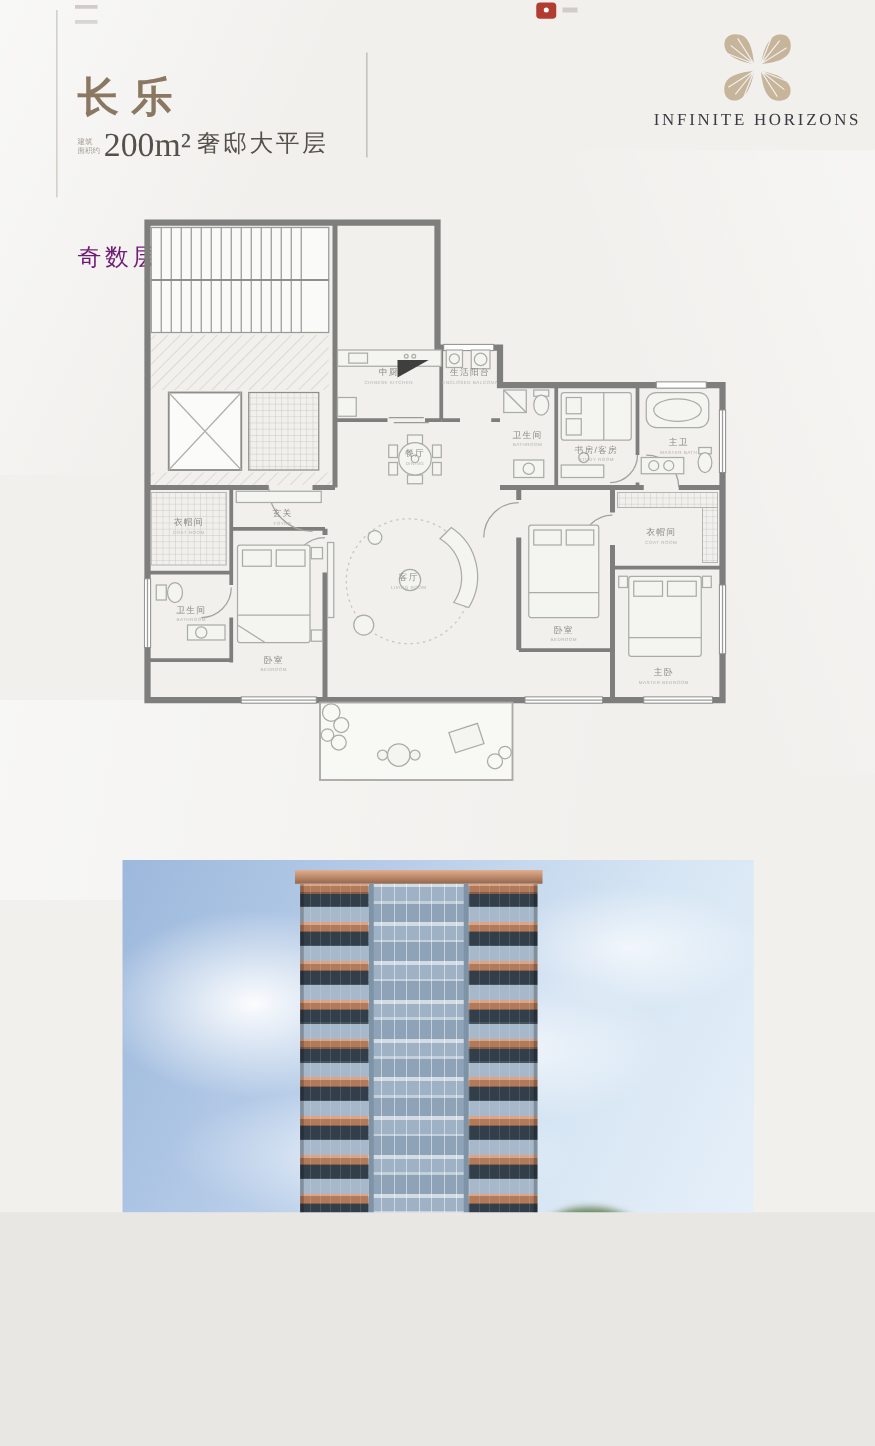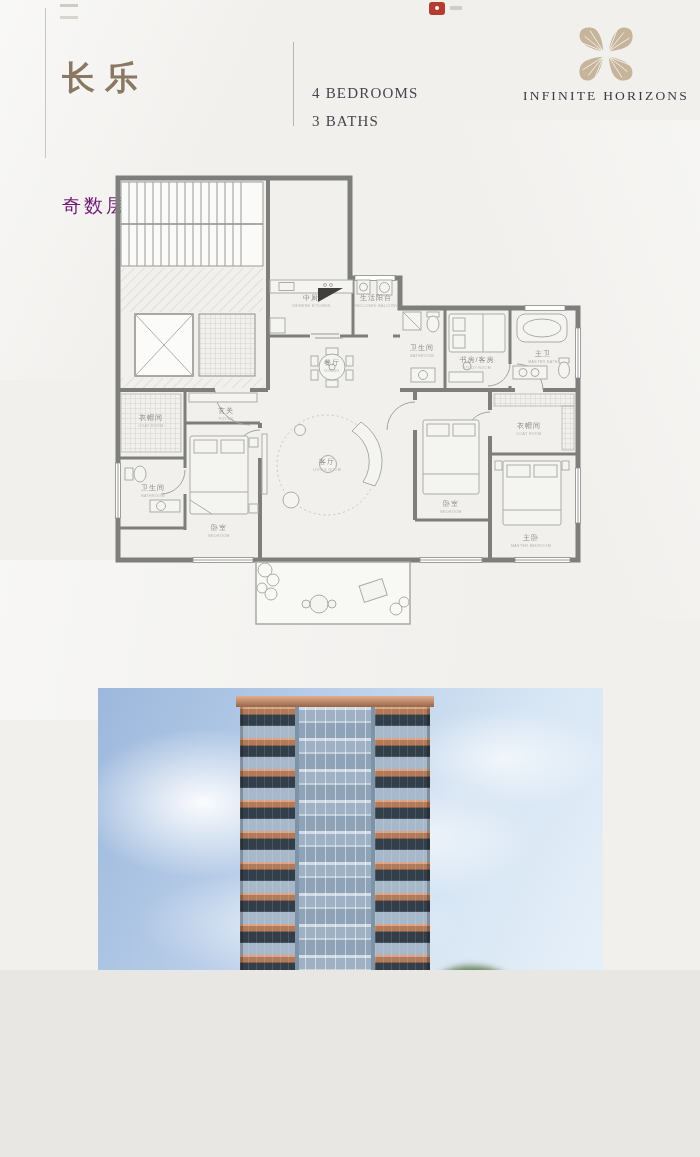--- a/index.html
+++ b/index.html
@@ -138,25 +138,29 @@
   <div class="sheen sheen1"></div>
   <div class="sheen sheen2"></div>
   <div class="sheen sheen3"></div>
 
   <div class="mark-a"></div>
   <div class="badge-red"></div>
   <div class="mark-b"></div>
 
   <div class="rule-left"></div>
   <div class="title">长乐</div>
+  <div class="area-row">
+    <div class="area-prefix">
+      <div>建筑</div>
+      <div>面积约</div>
+    </div>
+    <div class="area-value">200m²</div>
+    <div class="area-desc">奢邸大平层</div>
+  </div>
   <div class="rule-mid"></div>
-  <div class="specs">
-    <div>4 BEDROOMS</div>
-    <div>3 BATHS</div>
-  </div>
 
   <div class="brand">
     <svg class="brand-logo" width="56" height="56" viewBox="-30 -30 60 60">
       <g fill="#c6b49b">
         <g transform="translate(2,-2)">
           <path d="M1,-1 C3,-14 8,-24 15,-26 C24,-28 28,-21 26,-13 C24,-5 13,-2 1,-1 Z"></path>
           <path d="M1,-1 L10,-24 M1,-1 L17,-21 M1,-1 L23,-15" stroke="#f1f0ed" stroke-width="1" fill="none"></path>
         </g>
         <g transform="rotate(90) translate(2,-2)">
           <path d="M1,-1 C3,-14 8,-24 15,-26 C24,-28 28,-21 26,-13 C24,-5 13,-2 1,-1 Z"></path>

